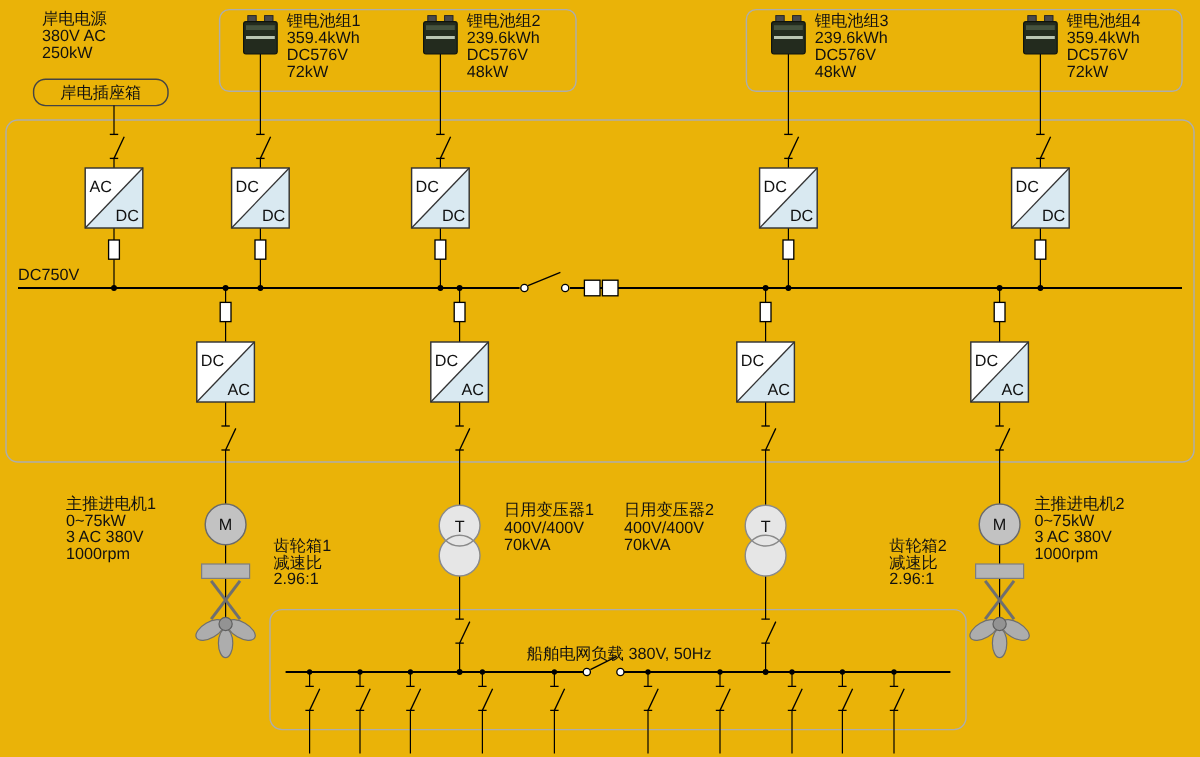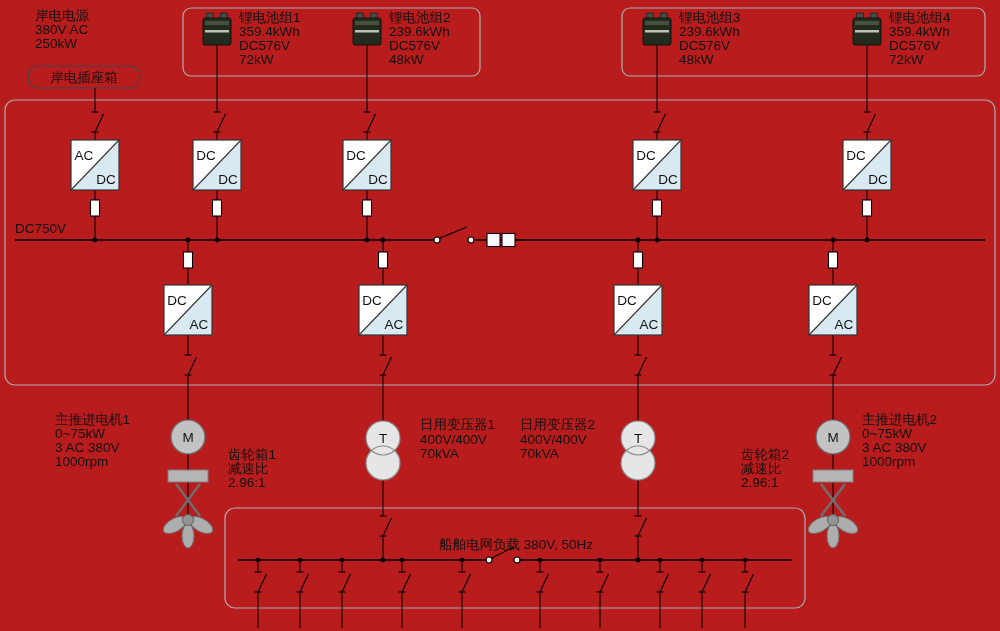--- a/index.html
+++ b/index.html
@@ -1,16 +1,16 @@
 <!DOCTYPE html>
 <html><head>
 <meta charset="utf-8">
 <style>
   html,body{margin:0;padding:0;background:#fff;}
-  .canvas{position:relative;width:1000px;height:631px;background:#b91c1c;overflow:hidden;}
+  .canvas{position:relative;width:1000px;height:631px;background:#eab308;overflow:hidden;}
   svg text{font:13.5px "Liberation Sans","DejaVu Sans",sans-serif;fill:#111;}
   svg .tc{text-anchor:middle;}
 </style>
 </head>
 <body>
 
 <div class="canvas">
 <svg width="1000" height="631" viewBox="0 0 1000 631">
 
   <defs>

